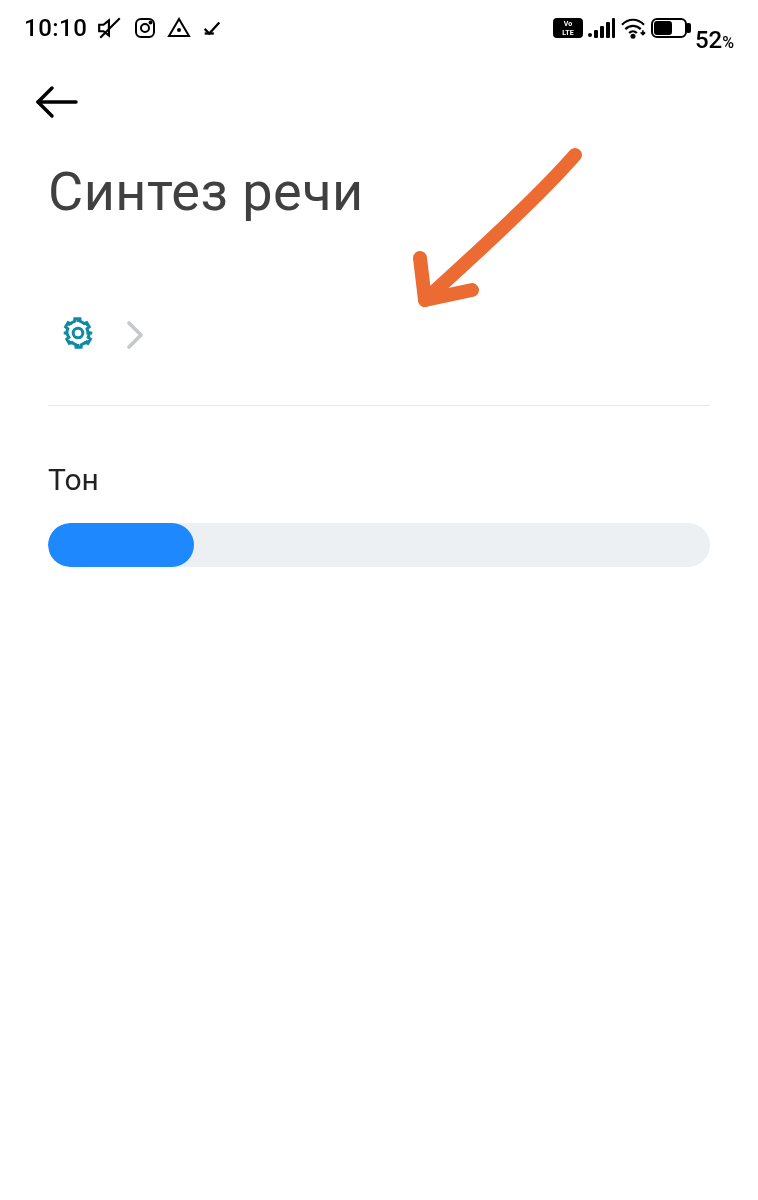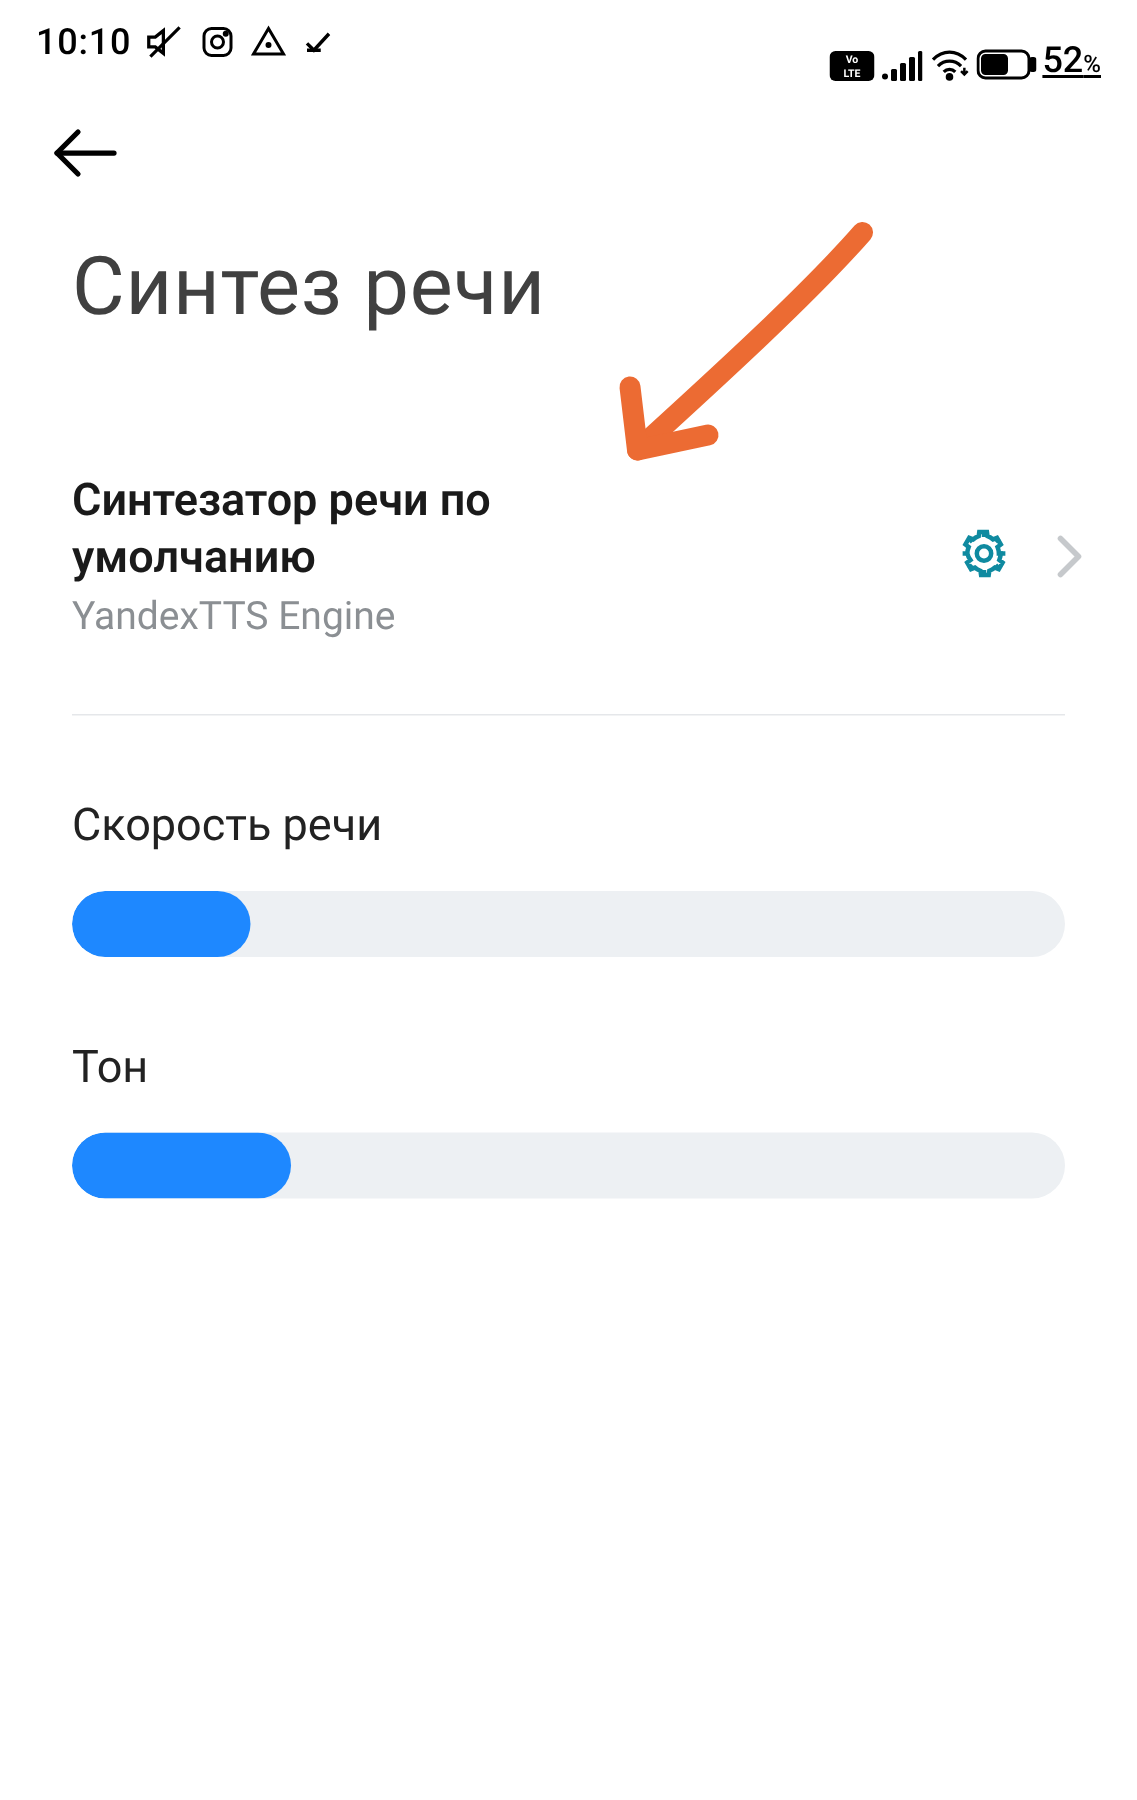--- a/index.html
+++ b/index.html
@@ -1,20 +1,20 @@
 <!DOCTYPE html>
 <html><head>
 <meta charset="utf-8">
 <style>
   * { margin: 0; padding: 0; box-sizing: border-box; }
   html, body { width: 758px; height: 1200px; background: #fff; font-family: -apple-system, "Segoe UI", Roboto, "Helvetica Neue", Arial, sans-serif; color: #000; overflow: hidden; }
   .status-bar { height: 56px; display: flex; align-items: center; justify-content: space-between; padding: 0 24px; font-size: 24px; font-weight: 500; }
   .status-left { display: flex; align-items: center; gap: 10px; }
   .status-left .time { letter-spacing: 0.5px; }
-  .status-right { display: flex; align-items: flex-end; gap: 4px; text-decoration: underline; }
+  .status-right { display: flex; align-items: center; gap: 4px; }
   .status-right svg { display: block; }
   .pct { font-size: 24px; margin-top: 24px; }
   .pct sub { font-size: 16px; vertical-align: baseline; }
   .back { padding: 28px 0 0 32px; }
   .title { font-size: 54px; font-weight: 400; color: #404040; padding: 36px 48px 0 48px; letter-spacing: 0.5px; }
   .list { padding: 70px 0 0 0; }
   .item { display: flex; align-items: center; padding: 22px 36px 22px 48px; }
   .item .txt { flex: 1 1 auto; min-width: 0; }
   .item .label { font-size: 30px; font-weight: 600; color: #1a1a1a; line-height: 1.25; }
   .item .sub { font-size: 26px; color: #8b8f93; margin-top: 6px; }
@@ -85,47 +85,36 @@
     <line x1="6" y1="18" x2="44" y2="18"></line>
       <polyline points="20 4 6 18 20 32"></polyline>
   </svg>
 </div>
 
 <h1 class="title">Синтез речи</h1>
 
 <div class="list">
 
   <div class="item">
-    <div class="txt">
-      <div class="label" style="white-space:pre-line;">Синтезатор речи по
-умолчанию</div>
-      <div class="sub">YandexTTS Engine</div>
-    </div>
     <div class="gear">
       <svg width="36" height="36" viewBox="0 0 24 24" fill="none" stroke="#0f8aa0" stroke-width="2">
         <circle cx="12" cy="12" r="3.2"></circle>
         <path d="M12 2.5v2.2M12 19.3v2.2M21.5 12h-2.2M4.7 12H2.5M18.7 5.3l-1.55 1.55M6.85 17.15 5.3 18.7M18.7 18.7l-1.55-1.55M6.85 6.85 5.3 5.3"></path>
         <path d="M12 2.5l1.8.4 1.3 1.3.4 1.8-.4 1.8" stroke="none"></path>
         <path d="M19.4 12a7.4 7.4 0 0 1-.58 2.88l1.45 1.13-1.7 2.94-1.72-.7a7.4 7.4 0 0 1-2.5 1.45l-.26 1.83h-3.4l-.26-1.83a7.4 7.4 0 0 1-2.5-1.45l-1.72.7-1.7-2.94 1.45-1.13A7.4 7.4 0 0 1 4.6 12c0-1 .2-1.97.58-2.88L3.73 7.99l1.7-2.94 1.72.7a7.4 7.4 0 0 1 2.5-1.45L9.9 2.47h3.4l.26 1.83a7.4 7.4 0 0 1 2.5 1.45l1.72-.7 1.7 2.94-1.45 1.13c.38.91.58 1.88.58 2.88z" fill="none"></path>
       </svg>
     </div>
     <svg class="chevron" width="18" height="30" viewBox="0 0 12 20" fill="none" stroke="currentColor" stroke-width="2.5" stroke-linecap="round" stroke-linejoin="round">
       <polyline points="2 2 10 10 2 18"></polyline>
     </svg>
   </div>
 
 
   <div class="divider"></div>
 
-  <div class="slider-block">
-    <div class="slider-label">Скорость речи</div>
-    <div class="slider">
-      <div class="fill" id="fill-rate" style="width: 18%;"></div>
-    </div>
-  </div>
 
   <div class="slider-block">
     <div class="slider-label">Тон</div>
     <div class="slider">
       <div class="fill" id="fill-pitch" style="width: 22%;"></div>
     </div>
   </div>
 
 </div>
 

